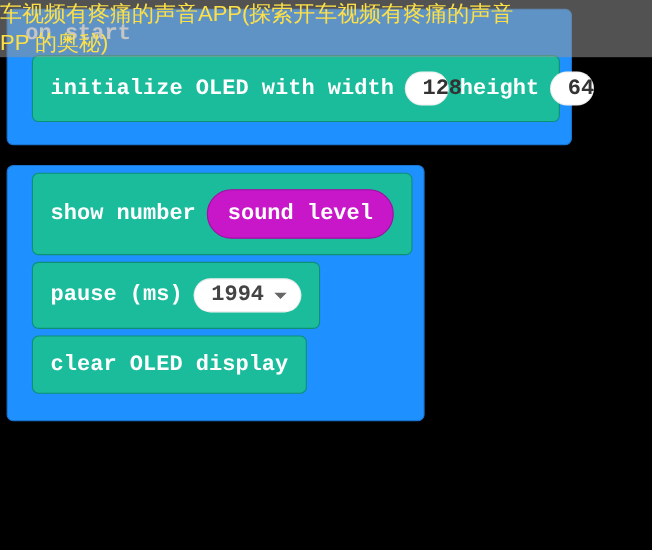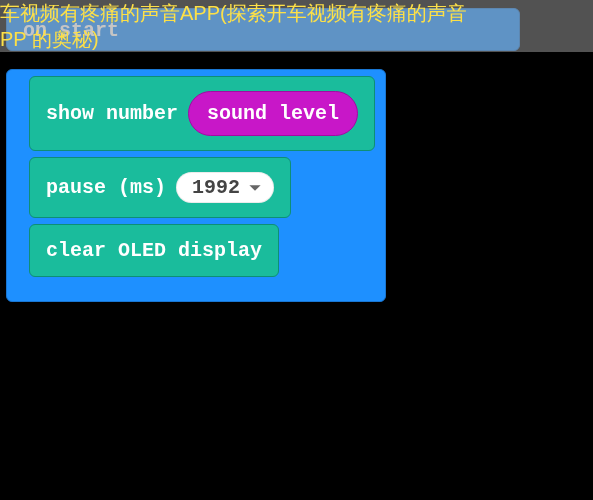--- a/index.html
+++ b/index.html
@@ -117,38 +117,46 @@
 
 </style>
 </head>
 <body>
 
 <div class="workspace">
 
   
   <div class="hat-block onstart">
     <div class="hat-header">on start</div>
+    <div class="hat-body">
+      <div class="stack-block" style="width:100%;">
+        <span>initialize OLED with width</span>
+        <span class="num-pill">128</span>
+        <span>height</span>
+        <span class="num-pill">64</span>
+      </div>
+    </div>
   </div>
 
   
   <div class="hat-block forever-block">
     <div class="hat-body">
 
       <div class="stack-row">
         <div class="stack-block">
           <span>show number</span>
           <span class="reporter-pill">sound level</span>
         </div>
       </div>
 
       <div class="stack-row">
         <div class="stack-block">
           <span>pause (ms)</span>
           <span class="dropdown-pill">
-            <span>1992</span>
+            <span>1994</span>
             <svg viewBox="0 0 10 10">
                 <path d="M1 3 L5 7 L9 3 Z" fill="#666"></path>
               </svg>
           </span>
         </div>
       </div>
 
       <div class="stack-row">
         <div class="stack-block">
           <span>clear OLED display</span>

